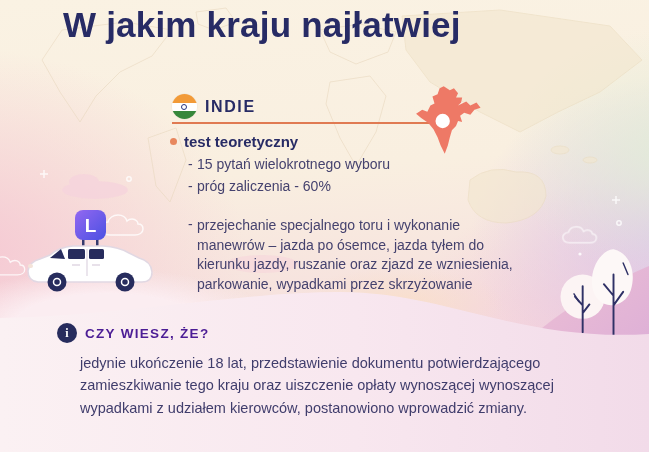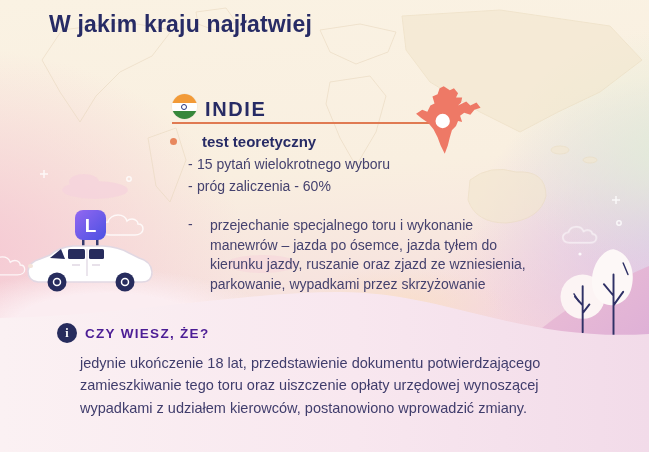--- a/index.html
+++ b/index.html
@@ -24,57 +24,57 @@
   .worldmap, .decor, .right-hill, .bottom-wave { inset:0; width:649px; height:452px; }
 
   .mound {
     left:-62px; top:268px; width:340px; height:115px;
     border-radius:50%;
     background:radial-gradient(closest-side, #FBEDF1 55%, rgba(251,237,241,0));
   }
 
   
   .title {
-    left:49px; top:8px; width:420px;
-    font-size:23px; line-height:33px; font-weight:bold;
+    left:63px; top:8px; width:420px;
+    font-size:35px; line-height:33px; font-weight:bold;
     color:#272B65; letter-spacing:.2px;
   }
 
   
   .flag {
     left:172px; top:94px; width:25px; height:25px; border-radius:50%;
     background:linear-gradient(#F29A37 34%, #FFFFFF 34% 66%, #37873B 66%);
     box-shadow:0 0 0 .5px rgba(0,0,0,.05);
   }
   .chakra {
     position:absolute; left:8.5px; top:9.5px; width:6px; height:6px;
     border:1.4px solid #27357E; border-radius:50%; box-sizing:border-box;
   }
   .country-name {
-    left:205px; top:98px; font-size:20px; font-weight:bold;
+    left:205px; top:98px; font-size:16px; font-weight:bold;
     letter-spacing:1.6px; color:#272B65;
   }
   .divider { left:172px; top:122px; width:262px; height:2px; background:#E07A52; }
   .india-map { left:413px; top:84px; width:86px; height:76px; }
 
   
   .row { left:170px; display:flex; align-items:flex-start; }
   .dot {
     width:7px; height:7px; border-radius:50%; background:#E8875E;
     margin:5px 7px 0 0; flex:0 0 auto;
   }
   .hrow { font-size:15px; font-weight:bold; color:#272B65; }
   .srow { font-size:14px; color:#45426E; }
   .dash { width:9px; flex:0 0 auto; color:#45426E; }
-  .row-h1 { top:133px;gap:18px; }
+  .row-h1 { top:133px; }
   .row-i1 { top:156px; left:188px; }
   .row-i2 { top:178px; left:188px; }
   .row-h2 { top:198px; }
   .row-para { top:216px; left:188px; }
-  .para-lines { font-size:14px; color:#45426E; line-height:19.5px;margin-left:13px; }
+  .para-lines { font-size:14px; color:#45426E; line-height:19.5px; }
 
   
   .fact-head { left:57px; top:323px; display:flex; align-items:center; }
   .info-icon {
     width:20px; height:20px; border-radius:50%; background:#272C5D;
     color:#fff; font-size:12px; font-weight:bold; font-family:"Liberation Serif", serif;
     display:flex; align-items:center; justify-content:center; margin-right:8px; flex:0 0 auto;
   }
   .fact-title { font-size:13.5px; font-weight:bold; letter-spacing:1.3px; color:#4c1d95; }
   .fact-body { left:80px; top:352px; font-size:14.5px; line-height:22.4px; color:#403D6C; }
@@ -229,17 +229,17 @@
       <div>parkowanie, wypadkami przez skrzyżowanie</div>
     </div>
   </div>
 
   <div class="fact-head">
     <span class="info-icon">i</span>
     <span class="fact-title">CZY WIESZ, ŻE?</span>
   </div>
   <div class="fact-body">
     <div>jedynie ukończenie 18 lat, przedstawienie dokumentu potwierdzającego</div>
-    <div>zamieszkiwanie tego toru oraz uiszczenie opłaty urzędowej wynoszącej</div>
+    <div>zamieszkiwanie tego kraju oraz uiszczenie opłaty wynoszącej wynoszącej</div>
     <div>wypadkami z udziałem kierowców, postanowiono wprowadzić zmiany.</div>
   </div>
 
 </div>
 
 </body></html>

